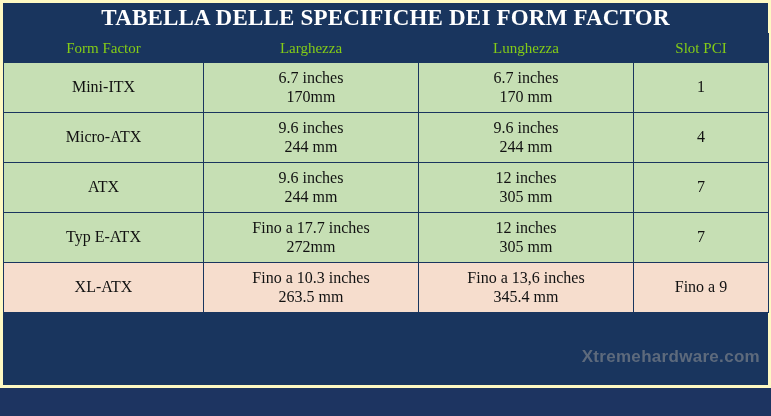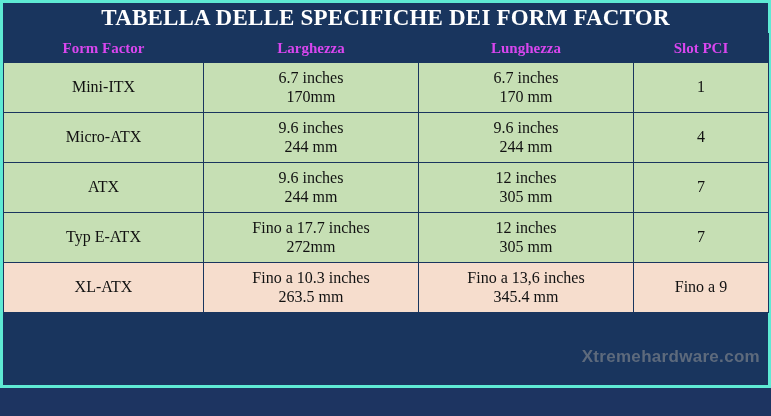--- a/index.html
+++ b/index.html
@@ -12,21 +12,21 @@
     background: #1d3461;
     font-family: "Liberation Serif", serif;
     overflow: hidden;
   }
   .sheet {
     position: relative;
     width: 771px;
     height: 388px;
     background: #19355e;
     box-sizing: border-box;
-    border: 3px solid #5eead4;
+    border: 3px solid #fef9c3;
   }
   .title-bar {
     height: 30px;
     display: flex;
     align-items: center;
     justify-content: center;
     background: #19355e;
   }
   .title-text {
     color: #ffffff;
@@ -42,22 +42,22 @@
     table-layout: fixed;
   }
   table.spec th, table.spec td {
     border: 1px solid #19355e;
     text-align: center;
     vertical-align: middle;
     font-family: "Liberation Serif", serif;
   }
   table.spec thead th {
     background: #19355e;
-    color: #d946ef;
-    font-weight: bold;
+    color: #84cc16;
+    font-weight: normal;
     font-size: 15px;
     height: 24px;
     padding: 2px 0;
   }
   table.spec tbody td {
     font-size: 16px;
     color: #111111;
     height: 45px;
     padding: 2px 0;
     line-height: 1.15;

